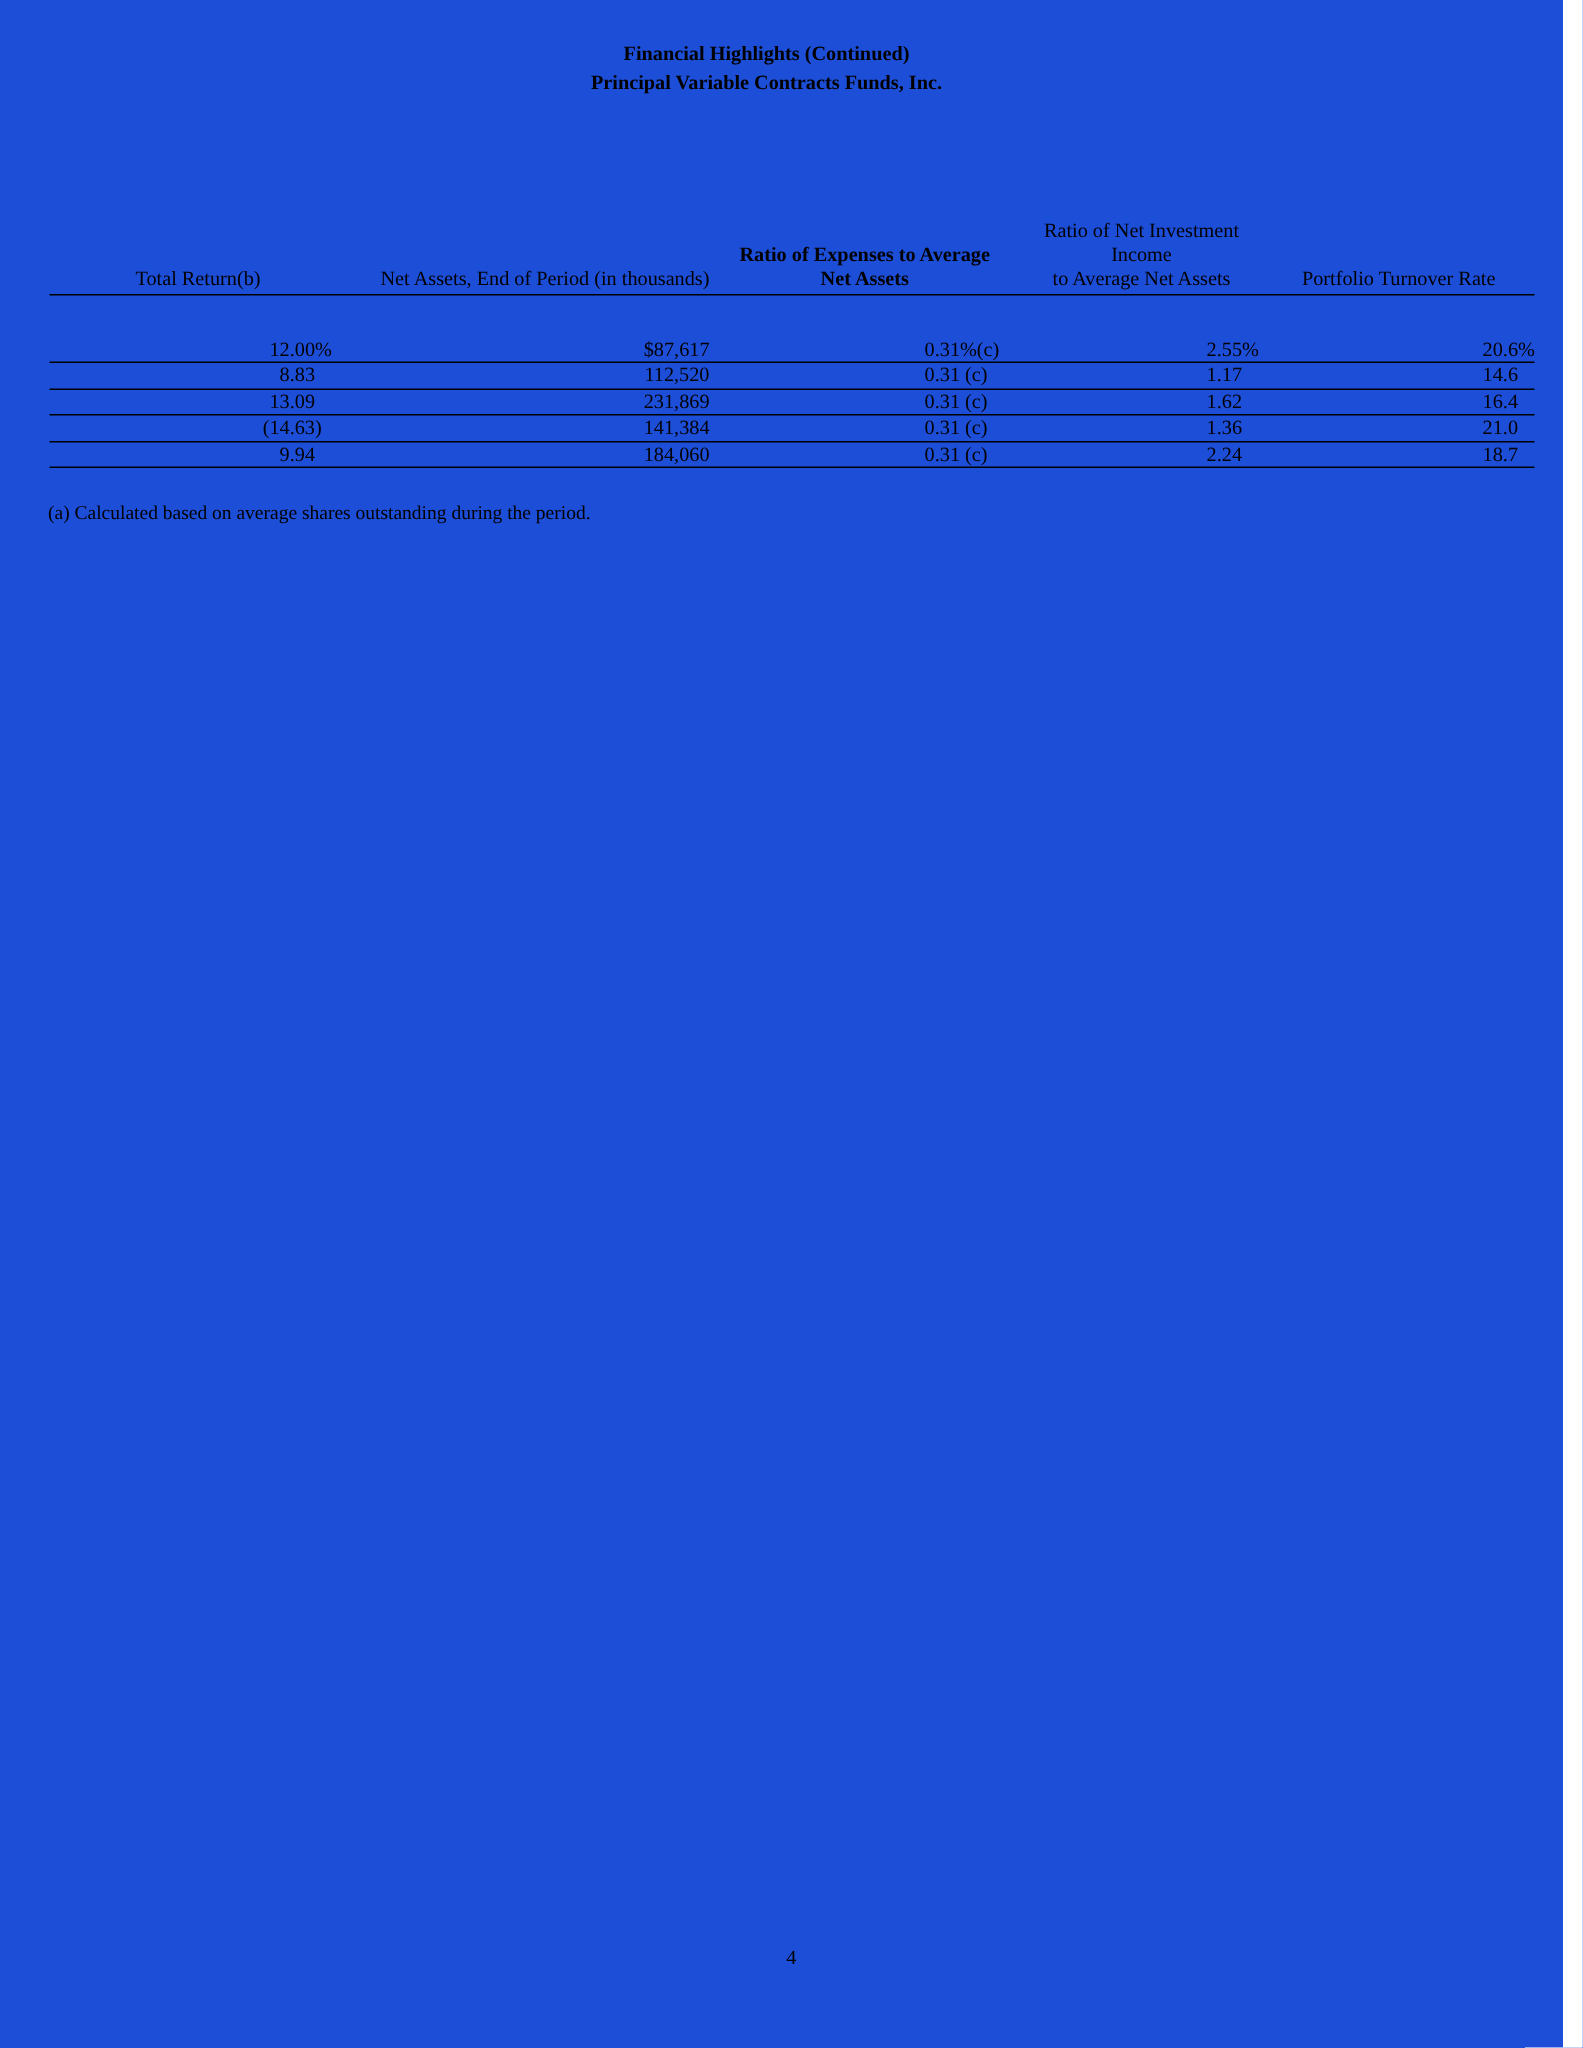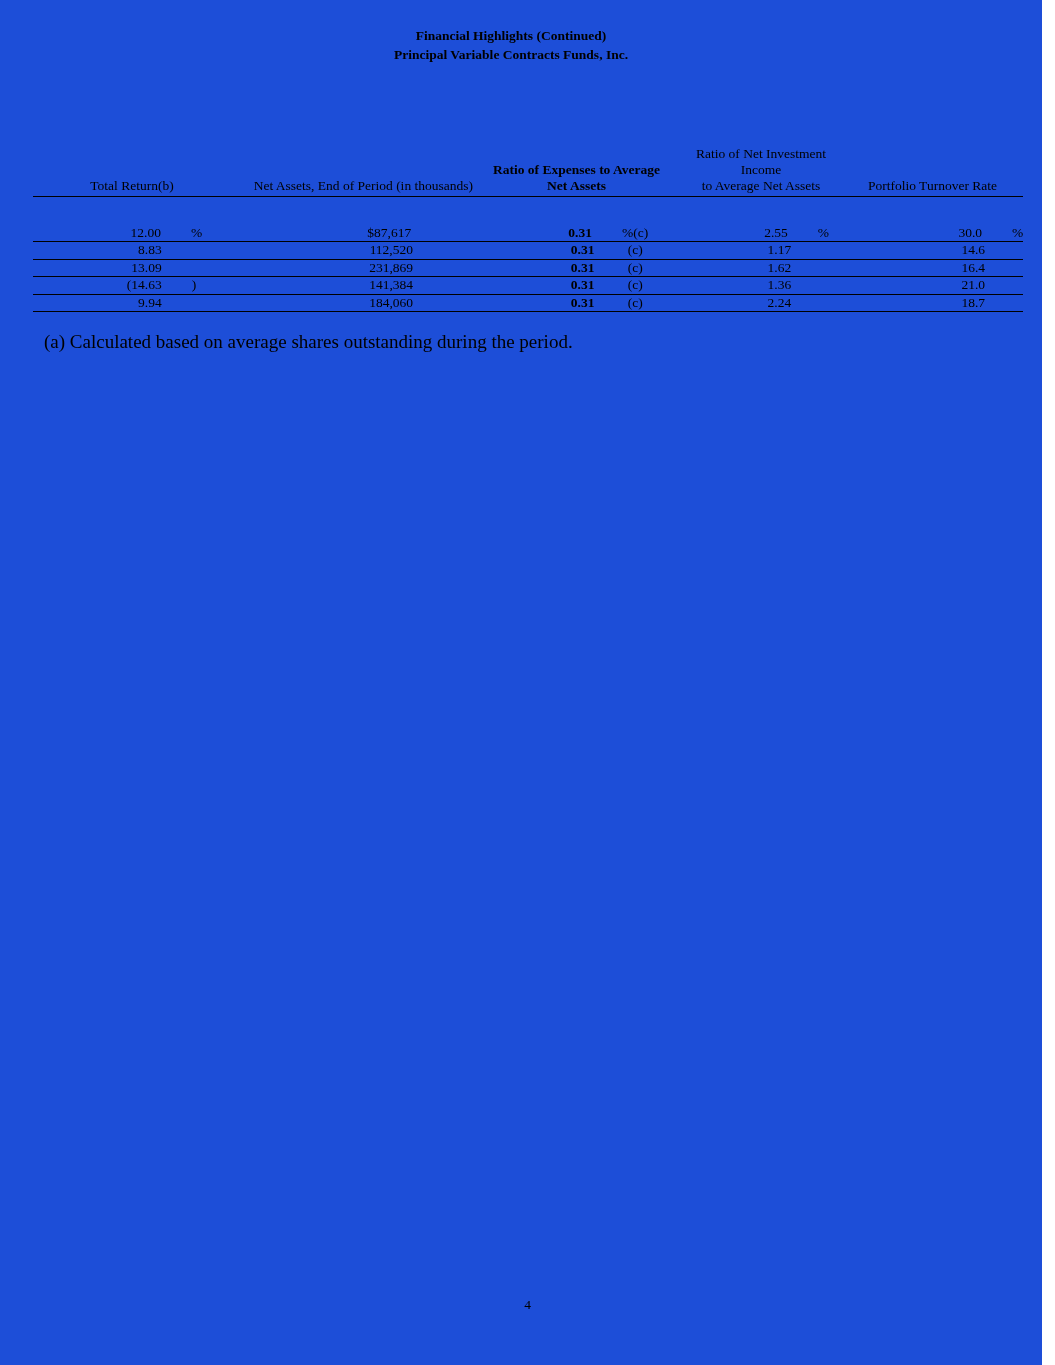--- a/index.html
+++ b/index.html
@@ -43,32 +43,31 @@
   .h2 { width: 242px; text-align: right; }
   .h3 { width: 207px; font-weight: bold; }
   .h4 { width: 162px; }
   .h5 { width: 181px; }
   .spacer-row { height: 27.5px; }
   .data-row {
     display: flex;
     height: 17.5px;
     border-bottom: 1.5px solid #000000;
     line-height: 16px;
-    gap: 30px;
   }
   .num { display: inline-block; text-align: right; white-space: pre; }
   .suf { display: inline-block; text-align: left; white-space: pre; }
   .c1n { width: 177px; } .c1s { width: 21px; }
   .c2n { width: 242px; } .c2s { width: 0px; }
-  .c3n { width: 167px; font-weight: bold; } .c3s { width: 40px; }
+  .c3n { width: 167px; } .c3s { width: 40px; }
   .c4n { width: 148px; } .c4s { width: 14px; }
   .c5n { width: 170px; } .c5s { width: 11px; }
   .footnotes {
-    position: absolute; left: 44px; top: 331px;
-    font-size: 19px;
+    position: absolute; left: 32px; top: 331px;
+    font-size: 13px;
     line-height: 22.5px;
     width: 960px;
   }
   .page-number {
     position: absolute; top: 1297px; left: 0; width: 1055px;
     text-align: center;
     font-size: 13.5px;
   }
 </style>
 </head>
@@ -97,21 +96,21 @@
 
     <div class="data-row">
       <span class="num c1n">12.00</span>
         <span class="suf c1s">%</span>
         <span class="num c2n">$87,617</span>
         <span class="suf c2s"></span>
         <span class="num c3n">0.31</span>
         <span class="suf c3s">%(c)</span>
         <span class="num c4n">2.55</span>
         <span class="suf c4s">%</span>
-        <span class="num c5n">30.0</span>
+        <span class="num c5n">20.6</span>
         <span class="suf c5s">%</span>
     </div>
 
     <div class="data-row">
       <span class="num c1n">8.83</span>
         <span class="suf c1s"></span>
         <span class="num c2n">112,520</span>
         <span class="suf c2s"></span>
         <span class="num c3n">0.31</span>
         <span class="suf c3s"> (c)</span>

